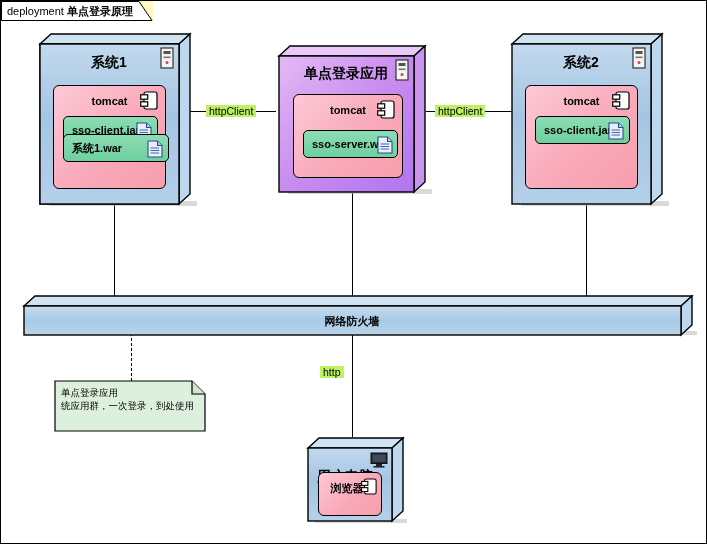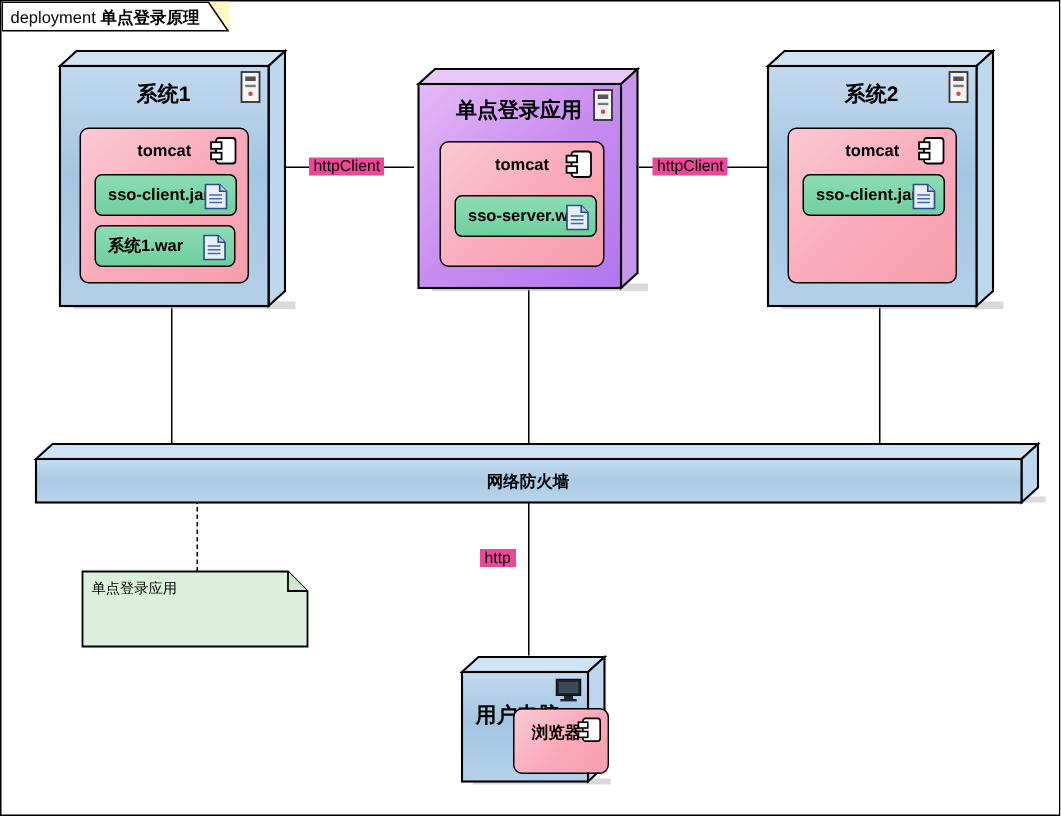--- a/index.html
+++ b/index.html
@@ -33,21 +33,21 @@
 
   
   .line{position:absolute;background:#000;}
   .vline{width:1px;}
   .hline{height:1px;}
   .dashline{
     position:absolute;width:0;border-left:1px dashed #000;
   }
   .edge-label{
     position:absolute;font-size:10.5px;color:#000;
-    background:#ec4899;padding:0 3px;white-space:nowrap;
+    background:#bef264;padding:0 3px;white-space:nowrap;
   }
 
   
   .node{position:absolute;}
   .node .node-title{
     position:absolute;left:0;right:0;
     text-align:center;
     font-size:14px;font-weight:bold;color:#000;
     white-space:nowrap;
   }
@@ -168,21 +168,21 @@
         <span class="art-label">sso-client.jar</span>
         <svg style="position:absolute;right:5px;top:5px;" width="16" height="18" viewBox="0 0 16 18">
           <path d="M1,1 L10.5,1 L15,5.5 L15,17 L1,17 Z" fill="#e8eefb" stroke="#2a4f86" stroke-width="1.1"></path>
           <path d="M10.5,1 L10.5,5.5 L15,5.5" fill="#b8c9e8" stroke="#2a4f86" stroke-width="1.1"></path>
           <line x1="3.5" y1="8" x2="12" y2="8" stroke="#3f6bb0" stroke-width="1"></line>
           <line x1="3.5" y1="10.5" x2="12" y2="10.5" stroke="#3f6bb0" stroke-width="1"></line>
           <line x1="3.5" y1="13" x2="12" y2="13" stroke="#3f6bb0" stroke-width="1"></line>
         </svg>
       </div>
 
-      <div class="artifact" style="left:9px;top:64px;width:94px;height:28px;">
+      <div class="artifact" style="left:9px;top:48px;width:106px;height:28px;">
         <span class="art-label">系统1.war</span>
         <svg style="position:absolute;right:5px;top:5px;" width="16" height="18" viewBox="0 0 16 18">
           <path d="M1,1 L10.5,1 L15,5.5 L15,17 L1,17 Z" fill="#e8eefb" stroke="#2a4f86" stroke-width="1.1"></path>
           <path d="M10.5,1 L10.5,5.5 L15,5.5" fill="#b8c9e8" stroke="#2a4f86" stroke-width="1.1"></path>
           <line x1="3.5" y1="8" x2="12" y2="8" stroke="#3f6bb0" stroke-width="1"></line>
           <line x1="3.5" y1="10.5" x2="12" y2="10.5" stroke="#3f6bb0" stroke-width="1"></line>
           <line x1="3.5" y1="13" x2="12" y2="13" stroke="#3f6bb0" stroke-width="1"></line>
         </svg>
       </div>
     </div>
@@ -296,20 +296,21 @@
     <div class="bar-title" style="left:0;width:658px;top:26px;transform:translateY(-50%);">网络防火墙</div>
   </div>
 
   <div class="note" style="left:53px;top:379px;width:176px;height:52px;">
     <svg width="152" height="52" viewBox="0 0 152 52" style="position:absolute;left:0;top:0;">
       <path d="M1,1 L138,1 L151,14 L151,51 L1,51 Z" fill="#ddf0dd" stroke="#000" stroke-width="1.2"></path>
       <path d="M138,1 L138,14 L151,14" fill="#cfe6cf" stroke="#000" stroke-width="1.2"></path>
     </svg>
     <div class="note-text">
       <div>单点登录应用</div>
+      <div>统应用群，一次登录，到处使用</div>
     </div>
   </div>
 
   <div class="node" style="left:306px;top:436px;width:97px;height:87px;">
     <div class="node-shadow" style="left:8px;top:82px;width:92px;height:4px;"></div>
     <svg width="97" height="87" viewBox="0 0 97 87" style="position:absolute;left:0;top:0;">
       <polygon points="1,11 12,1 96,1 85,11" fill="#cfe3f3" stroke="#000" stroke-width="1.4"></polygon>
       <polygon points="85,11 96,1 96,74 85,84" fill="#bcd7ee" stroke="#000" stroke-width="1.4"></polygon>
       <rect x="1" y="11" width="84" height="73" fill="url(#gradBlue3)" stroke="#000" stroke-width="1.4"></rect>
       <defs>
@@ -323,21 +324,21 @@
 
     <div class="node-title" style="top:31px;left:0;width:76px;">用户电脑</div>
 
     <svg style="position:absolute;left:63px;top:15px;" width="18" height="16" viewBox="0 0 18 16">
       <rect x="1" y="1" width="16" height="10.5" fill="#20252b" stroke="#111" stroke-width="1"></rect>
       <rect x="2.5" y="2.5" width="13" height="7.5" fill="#3c4a5a"></rect>
       <rect x="6" y="12" width="6" height="2" fill="#20252b"></rect>
       <rect x="3.5" y="14" width="11" height="1.6" fill="#20252b"></rect>
     </svg>
 
-    <div class="component" style="left:11px;top:35px;width:64px;height:44px;margin-left:24px;">
+    <div class="component" style="left:11px;top:35px;width:64px;height:44px;">
       <div class="comp-title" style="top:8px;left:-6px;">浏览器</div>
       <svg style="position:absolute;right:4px;top:5px;" width="16" height="17" viewBox="0 0 18 19">
         <rect x="4" y="1" width="13" height="17" rx="2" fill="#ffffff" stroke="#000" stroke-width="1.2"></rect>
         <rect x="0.7" y="3.8" width="7" height="4.4" fill="#ffffff" stroke="#000" stroke-width="1.2"></rect>
         <rect x="0.7" y="10.8" width="7" height="4.4" fill="#ffffff" stroke="#000" stroke-width="1.2"></rect>
       </svg>
     </div>
   </div>
 
 </div>

